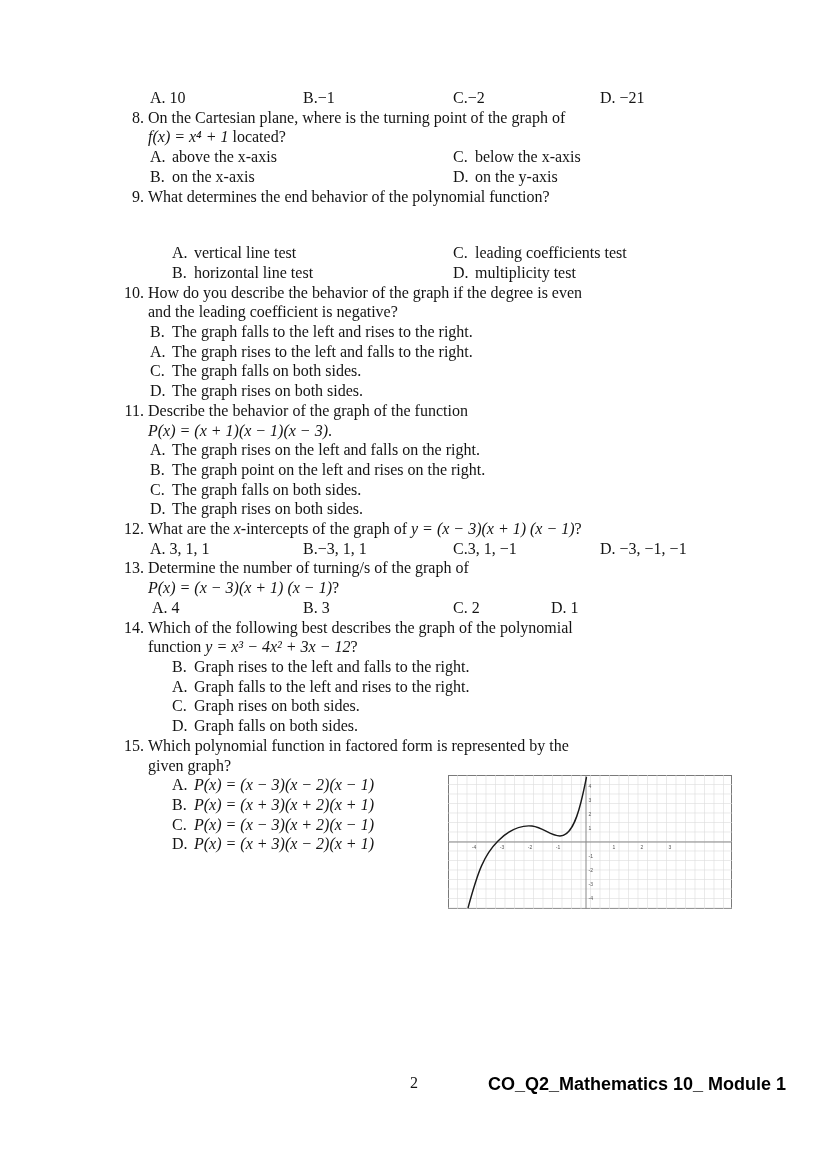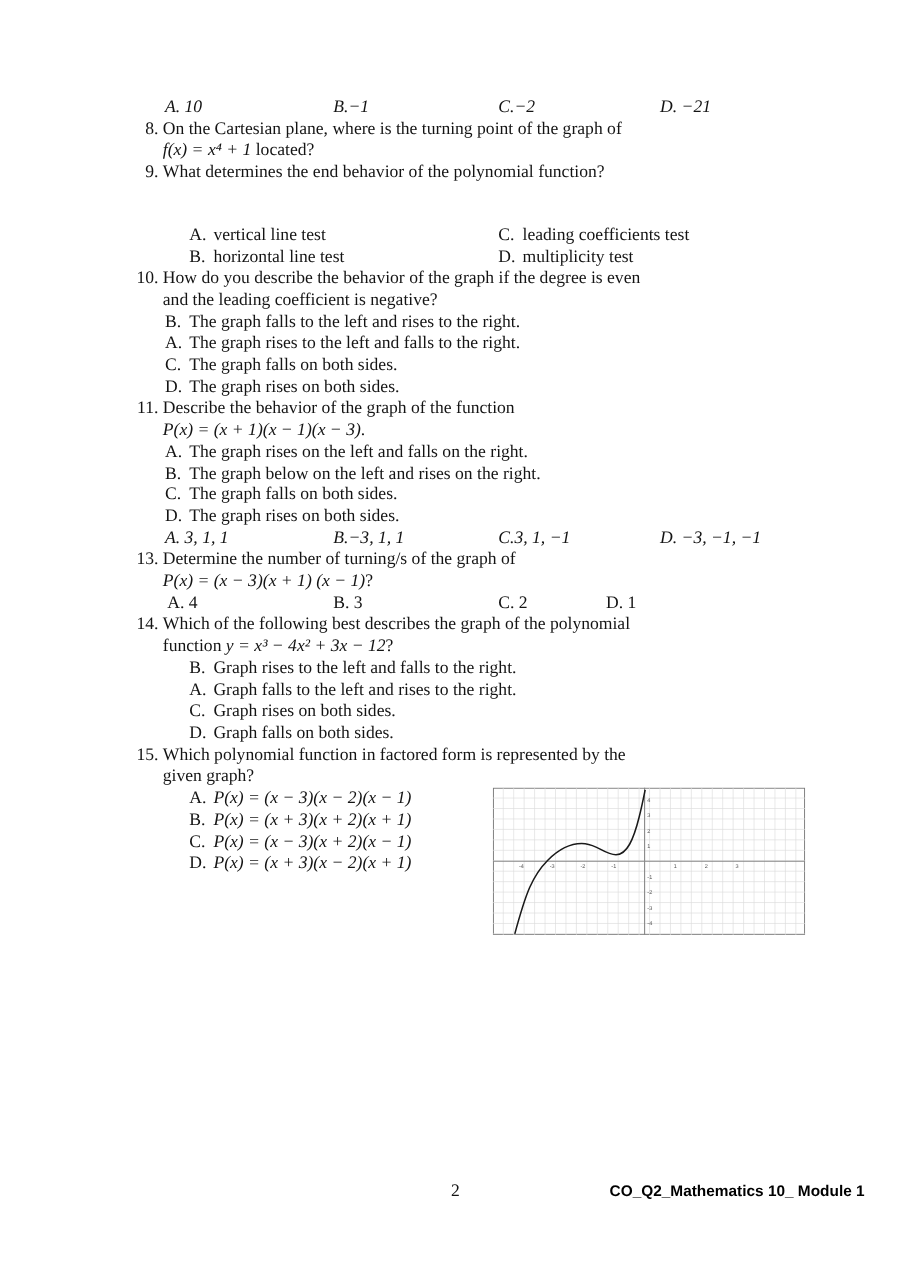--- a/index.html
+++ b/index.html
@@ -26,50 +26,56 @@
   .stem-line, .opt { white-space:nowrap; }
   .math { font-style:italic; }
   .olabel { display:inline-block; width:22px; }
 
   .opts.stack .opt { margin-left:2px; }
   .opts.stack.indent .opt { margin-left:24px; }
 
   .opts.two_col { display:grid; grid-template-columns:303px auto; margin-left:2px; }
   .opts.two_col.indent { grid-template-columns:281px auto; margin-left:24px;margin-top:37px; }
 
-  .opts.row_a { display:grid; grid-template-columns:153px 150px 147px auto; margin-left:2px;font-style:italic; }
+  .opts.row_a { display:grid; grid-template-columns:153px 150px 147px auto; margin-left:2px; }
   .opts.row_b { display:grid; grid-template-columns:151px 150px 98px auto; margin-left:4px; }
 
   .question.has-graph { min-height:176px; }
   .graph { position:absolute; left:329px; top:39px; }
 
   .footer { position:absolute; top:1074px; left:0; width:828px; height:24px; }
   .pageno { position:absolute; left:0; right:0; text-align:center; }
   .footright {
     position:absolute; right:42px; top:0;
     font-family:"Liberation Sans", sans-serif;
-    font-weight:bold; font-size:14px; color:#000;
+    font-weight:bold; font-size:18px; color:#000;
   }
 </style>
 </head>
 <body>
 
 <div class="content">
   <div class="question prev" id="prev-opts">
       <div class="opts row_a">
         <div class="opt">A. 10</div>
         <div class="opt">B.−1</div>
         <div class="opt">C.−2</div>
         <div class="opt">D. −21</div>
       </div>
     </div>
   <div id="questions">
       <div class="question">
         <div class="stem-line"><span class="qnum">8.</span>On the Cartesian plane, where is the turning point of the graph of</div>
         <div class="stem-line"><span class="math">f(x) = x⁴ + 1</span> located?</div>
+        <div class="opts two_col">
+          <div class="opt"><span class="olabel">A.</span><span>above the x-axis</span></div>
+          <div class="opt"><span class="olabel">C.</span><span>below the x-axis</span></div>
+          <div class="opt"><span class="olabel">B.</span><span>on the x-axis</span></div>
+          <div class="opt"><span class="olabel">D.</span><span>on the y-axis</span></div>
+        </div>
       </div>
       <div class="question">
         <div class="stem-line"><span class="qnum">9.</span>What determines the end behavior of the polynomial function?</div>
         <div class="opts two_col indent">
           <div class="opt"><span class="olabel">A.</span><span>vertical line test</span></div>
           <div class="opt"><span class="olabel">C.</span><span>leading coefficients test</span></div>
           <div class="opt"><span class="olabel">B.</span><span>horizontal line test</span></div>
           <div class="opt"><span class="olabel">D.</span><span>multiplicity test</span></div>
         </div>
       </div>
@@ -81,26 +87,27 @@
           <div class="opt"><span class="olabel">A.</span><span>The graph rises to the left and falls to the right.</span></div>
           <div class="opt"><span class="olabel">C.</span><span>The graph falls on both sides.</span></div>
           <div class="opt"><span class="olabel">D.</span><span>The graph rises on both sides.</span></div>
         </div>
       </div>
       <div class="question">
         <div class="stem-line"><span class="qnum">11.</span>Describe the behavior of the graph of the function</div>
         <div class="stem-line"><span class="math">P(x) = (x + 1)(x − 1)(x − 3)</span>.</div>
         <div class="opts stack">
           <div class="opt"><span class="olabel">A.</span><span>The graph rises on the left and falls on the right.</span></div>
-          <div class="opt"><span class="olabel">B.</span><span>The graph below on the left and rises on the right.</span></div>
+          <div class="opt"><span class="olabel">B.</span><span>The graph point on the left and rises on the right.</span></div>
           <div class="opt"><span class="olabel">C.</span><span>The graph falls on both sides.</span></div>
           <div class="opt"><span class="olabel">D.</span><span>The graph rises on both sides.</span></div>
         </div>
       </div>
       <div class="question">
+        <div class="stem-line"><span class="qnum">12.</span>What are the <span class="math">x</span>-intercepts of the graph of <span class="math">y = (x − 3)(x + 1) (x − 1)</span>?</div>
         <div class="opts row_a">
           <div class="opt">A. 3, 1, 1</div>
           <div class="opt">B.−3, 1, 1</div>
           <div class="opt">C.3, 1, −1</div>
           <div class="opt">D. −3, −1, −1</div>
         </div>
       </div>
       <div class="question">
         <div class="stem-line"><span class="qnum">13.</span>Determine the number of turning/s of the graph of</div>
         <div class="stem-line"><span class="math">P(x) = (x − 3)(x + 1) (x − 1)</span>?</div>

